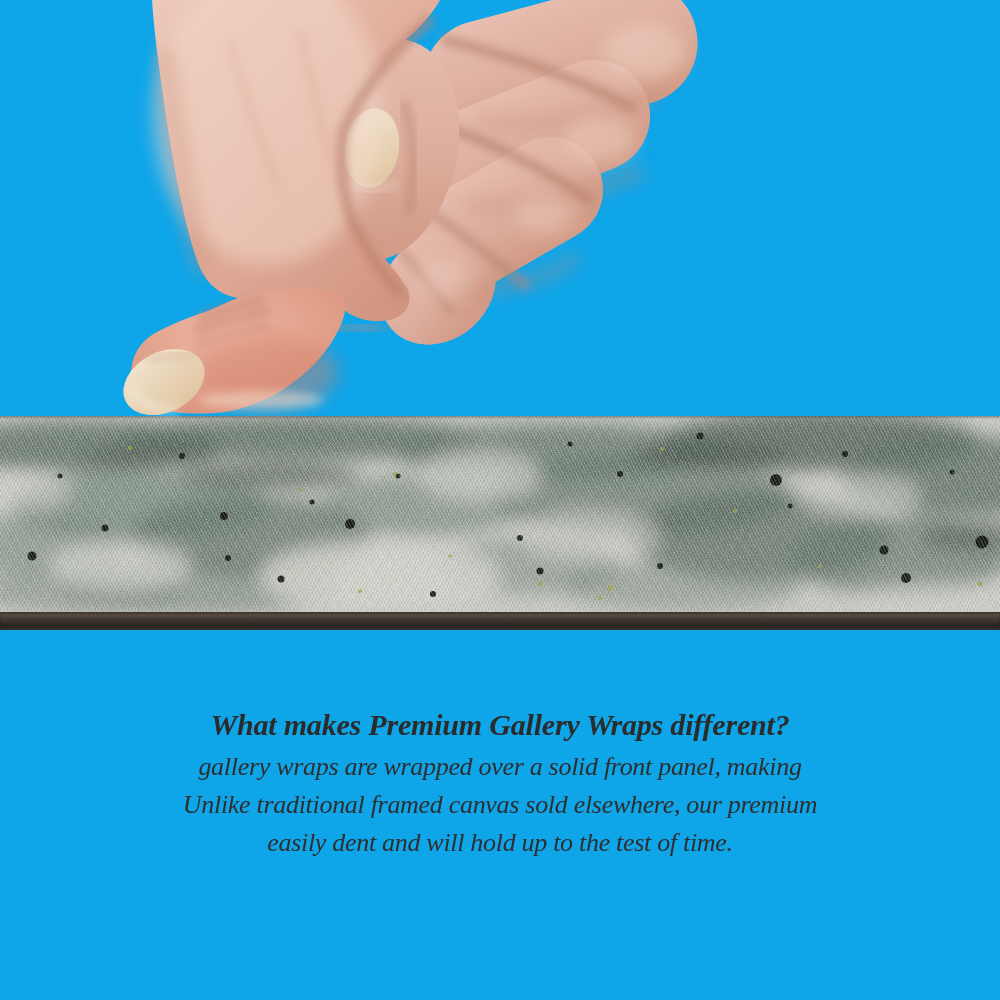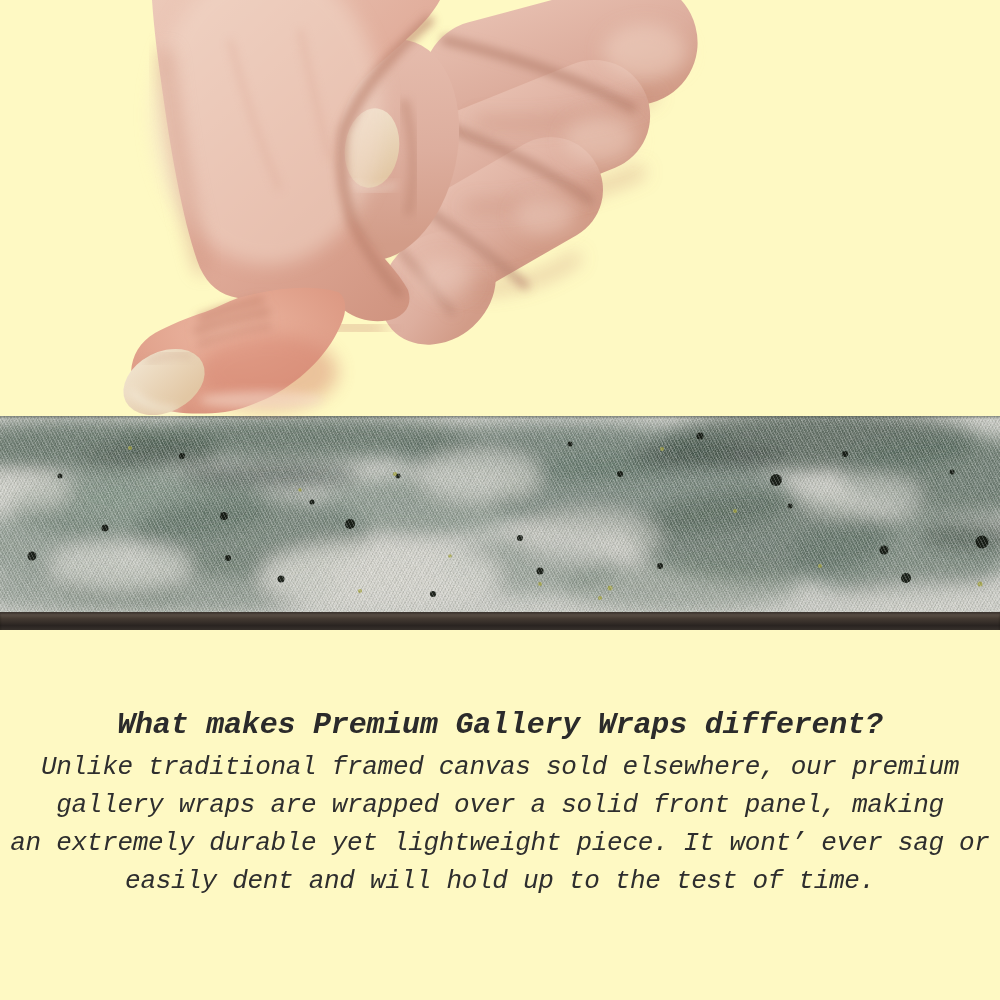--- a/index.html
+++ b/index.html
@@ -1,21 +1,21 @@
 <!DOCTYPE html>
 <html><head>
 <meta charset="utf-8">
 <style>
   html,body{margin:0;padding:0;background:#ffffff;}
   .page{
     position:relative;
     width:1000px;height:1000px;
-    background:#fef9c3;
+    background:#0ea5e9;
     overflow:hidden;
-    font-family:Liberation Mono, monospace;
+    font-family:Liberation Serif, serif;
   }
   
   .hero{position:absolute;left:0;top:0;width:1000px;height:640px;}
   .hand-svg{position:absolute;left:0;top:0;z-index:3;}
   .canvas-strip{
     position:absolute;left:0;top:416px;width:1000px;height:214px;z-index:2;
   }
   .canvas-face{
     position:relative;width:1000px;height:196px;overflow:hidden;
     background:#c7c8c2;
@@ -274,19 +274,18 @@
         <path d="M130,390 Q146,410 178,410" fill="none" stroke="#f6efdf" stroke-width="5" opacity="0.9" filter="url(#soft)"></path>
         <path d="M146,362 Q170,352 192,356" fill="none" stroke="#caa088" stroke-width="4" opacity="0.6" filter="url(#soft)"></path>
 
         <ellipse cx="262" cy="400" rx="62" ry="9" fill="#f6ddcd" opacity="0.55" filter="url(#soft)"></ellipse>
       </g>
     </svg>
   </div>
 
   <div class="copy">
     <div class="headline">What makes Premium Gallery Wraps different?</div>
+    <div class="body-line">gallery wraps are wrapped over a solid front panel, making</div>
     <div class="body-line">Unlike traditional framed canvas sold elsewhere, our premium</div>
-    <div class="body-line">gallery wraps are wrapped over a solid front panel, making</div>
-    <div class="body-line">an extremely durable yet lightweight piece. It wont’ ever sag or</div>
     <div class="body-line">easily dent and will hold up to the test of time.</div>
   </div>
 
 </div>
 
 </body></html>

